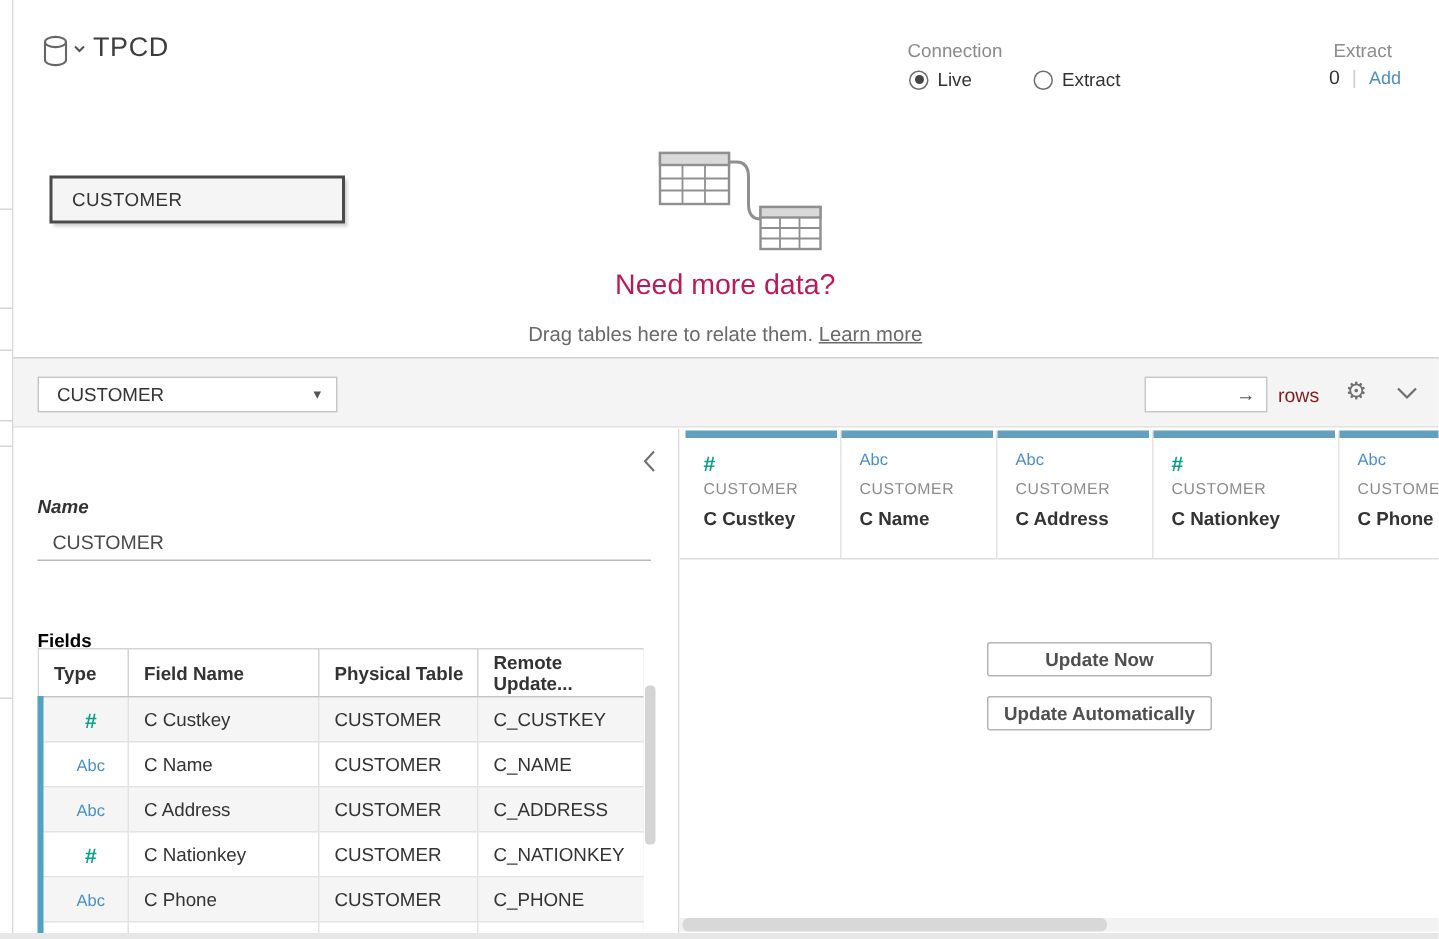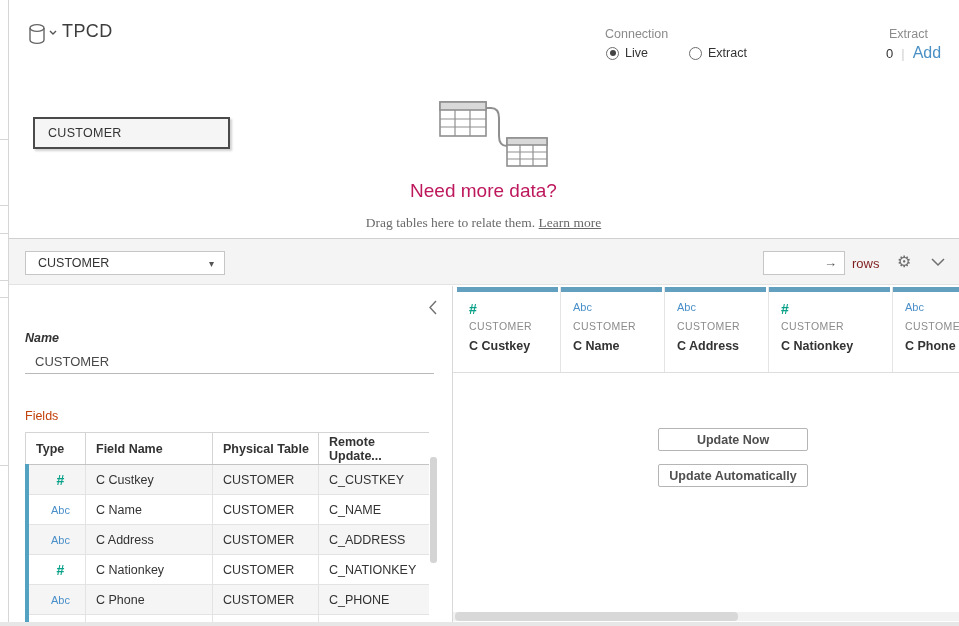--- a/index.html
+++ b/index.html
@@ -23,30 +23,30 @@
   .radio-row{top:44px;height:18px;display:flex;align-items:center;gap:6px;}
   .radio-outer{width:13px;height:13px;border:1px solid #6d6d6d;border-radius:50%;box-sizing:border-box;
     display:inline-flex;align-items:center;justify-content:center;background:#fff;}
   .radio-dot{width:6px;height:6px;border-radius:50%;background:#444;}
   .radio-label{font-size:12.5px;color:#333;}
 
   .filters-label{left:889px;top:27px;font-size:12.5px;color:#8b8b8b;}
   .filters-row{left:886px;top:44px;display:flex;align-items:center;gap:8px;font-size:13px;}
   .filters-count{color:#333;}
   .filters-divider{color:#cfcfcf;}
-  .filters-add{color:#4a90c4;font-size:16px;cursor:pointer;}
+  .filters-add{color:#4a90c4;font-size:12px;cursor:pointer;}
 
   .canvas-table-box{left:33px;top:117px;width:197px;height:32px;background:#f5f5f5;
     border:2px solid #4a4a4a;box-shadow:2px 2px 2px rgba(0,0,0,.18);
     display:flex;align-items:center;padding-left:13px;box-sizing:border-box;
     font-size:12.5px;letter-spacing:.3px;color:#333;}
 
   .empty-graphic{left:428px;top:94px;}
   .empty-title{left:8px;right:0;top:180px;text-align:center;font-size:19px;color:#be185d;}
-  .empty-hint{left:8px;right:0;top:215px;text-align:center;font-size:13.5px;color:#696969;font-family:Liberation Serif, serif;}
+  .empty-hint{left:8px;right:0;top:215px;text-align:center;font-size:13.5px;color:#696969;}
   .empty-hint a{color:#696969;text-decoration:underline;cursor:pointer;}
 
   
   .toolbar{left:9px;top:238px;width:950px;height:47px;background:#f4f4f4;
     border-top:1px solid #d0d0d0;border-bottom:1px solid #e3e3e3;box-sizing:border-box;}
   .table-select{left:25px;top:251px;width:200px;height:24px;background:#fff;border:1px solid #c6c6c6;
     box-sizing:border-box;display:flex;align-items:center;padding:0 10px 0 12px;font-size:12.5px;color:#333;cursor:pointer;}
   .table-select .caret{margin-left:auto;font-size:10px;color:#555;}
   .rows-input{left:763px;top:251px;width:82px;height:24px;background:#fff;border:1px solid #c6c6c6;
     box-sizing:border-box;}
@@ -56,21 +56,21 @@
   .rows-label{left:852px;top:256px;font-size:13px;color:#7f1d1d;}
   .gear{left:897px;top:252px;font-size:16px;color:#6f6f6f;cursor:pointer;line-height:20px;}
   .chevron-down{left:931px;top:258px;cursor:pointer;}
 
   
   .left-pane{left:9px;top:286px;width:444px;height:340px;background:#fff;border-right:1px solid #d8d8d8;box-sizing:border-box;}
   .collapse-chevron{left:428px;top:300px;cursor:pointer;}
   .name-label{left:25px;top:331px;font-size:12.5px;font-weight:bold;color:#333;font-style:italic;}
   .name-value{left:25px;top:350px;width:409px;height:24px;border-bottom:1px solid #b9b9b9;
     display:flex;align-items:center;padding-left:10px;box-sizing:border-box;font-size:13px;color:#4a4a4a;}
-  .fields-label{left:25px;top:409px;font-size:12.5px;font-weight:normal;color:#c2410c;}
+  .fields-label{left:25px;top:420px;font-size:12.5px;font-weight:bold;color:#000000;}
 
   .fields-table-wrap{left:25px;top:432px;width:404px;height:190px;overflow:hidden;}
   table.fields{border-collapse:collapse;table-layout:fixed;width:404px;background:#fff;}
   table.fields th{border:1px solid #d4d4d4;border-bottom:1px solid #c4c4c4;height:31px;
     font-size:12.5px;font-weight:bold;color:#333;text-align:left;padding:0 0 0 10px;background:#fff;}
   table.fields td{border:1px solid #e3e3e3;height:29px;font-size:12.5px;color:#333;padding:0 0 0 10px;background:#fff;}
   table.fields tr.alt td{background:#f5f5f5;}
   td.type-cell{text-align:center;padding:0;}
   .t-num{color:#0aa189;font-size:14px;font-weight:bold;}
   .t-str{color:#4a8fc9;font-size:11px;}

